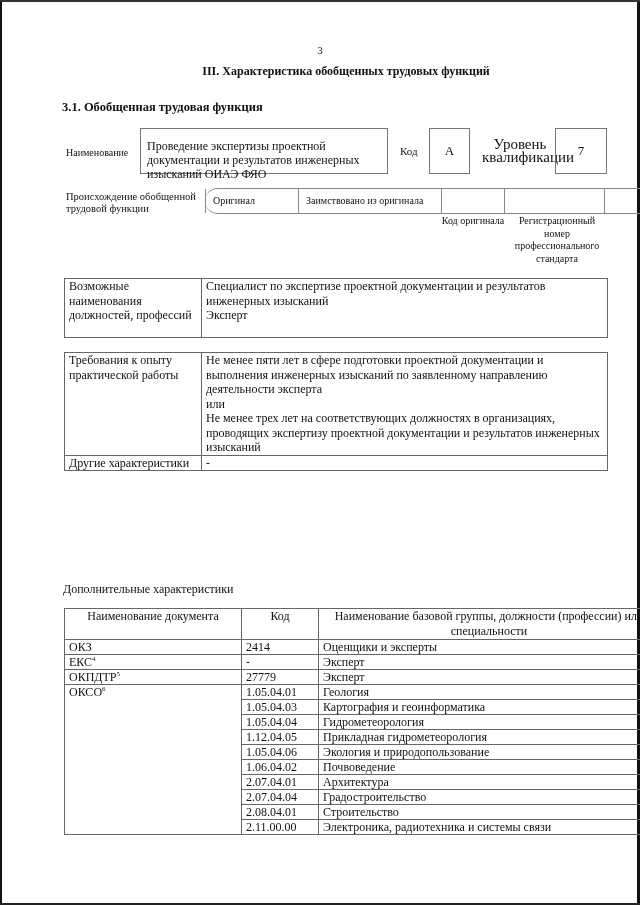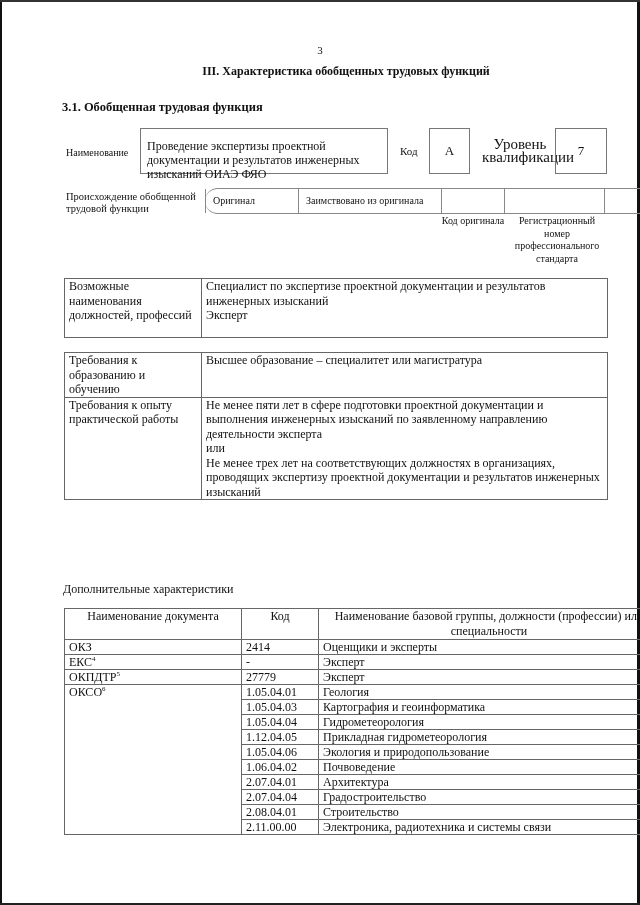--- a/index.html
+++ b/index.html
@@ -87,31 +87,31 @@
     <td>
       <div>Специалист по экспертизе проектной документации и результатов инженерных изысканий</div>
       <div>Эксперт</div>
     </td>
   </tr>
 </tbody>
   </table>
 
 <table class="grid t-req">
   <tbody>
-      <tr>
-    <td class="col-l">Требования к образованию и обучению</td>
-    <td>Высшее образование – специалитет или магистратура</td>
-  </tr>
   <tr>
     <td class="col-l">Требования к опыту практической работы</td>
     <td>
       <div>Не менее пяти лет в сфере подготовки проектной документации и выполнения инженерных изысканий по заявленному направлению деятельности эксперта</div>
       <div>или</div>
       <div>Не менее трех лет на соответствующих должностях в организациях, проводящих экспертизу проектной документации и результатов инженерных изысканий</div>
     </td>
+  </tr>
+  <tr>
+    <td class="col-l">Другие характеристики</td>
+    <td>-</td>
   </tr>
 </tbody>
   </table>
 
 <div class="extra-title">Дополнительные характеристики</div>
 <table class="grid t-extra">
   <tbody>
       <tr>
     <th class="ec1" style="height:30px;">Наименование документа</th>
     <th class="ec2">Код</th>

